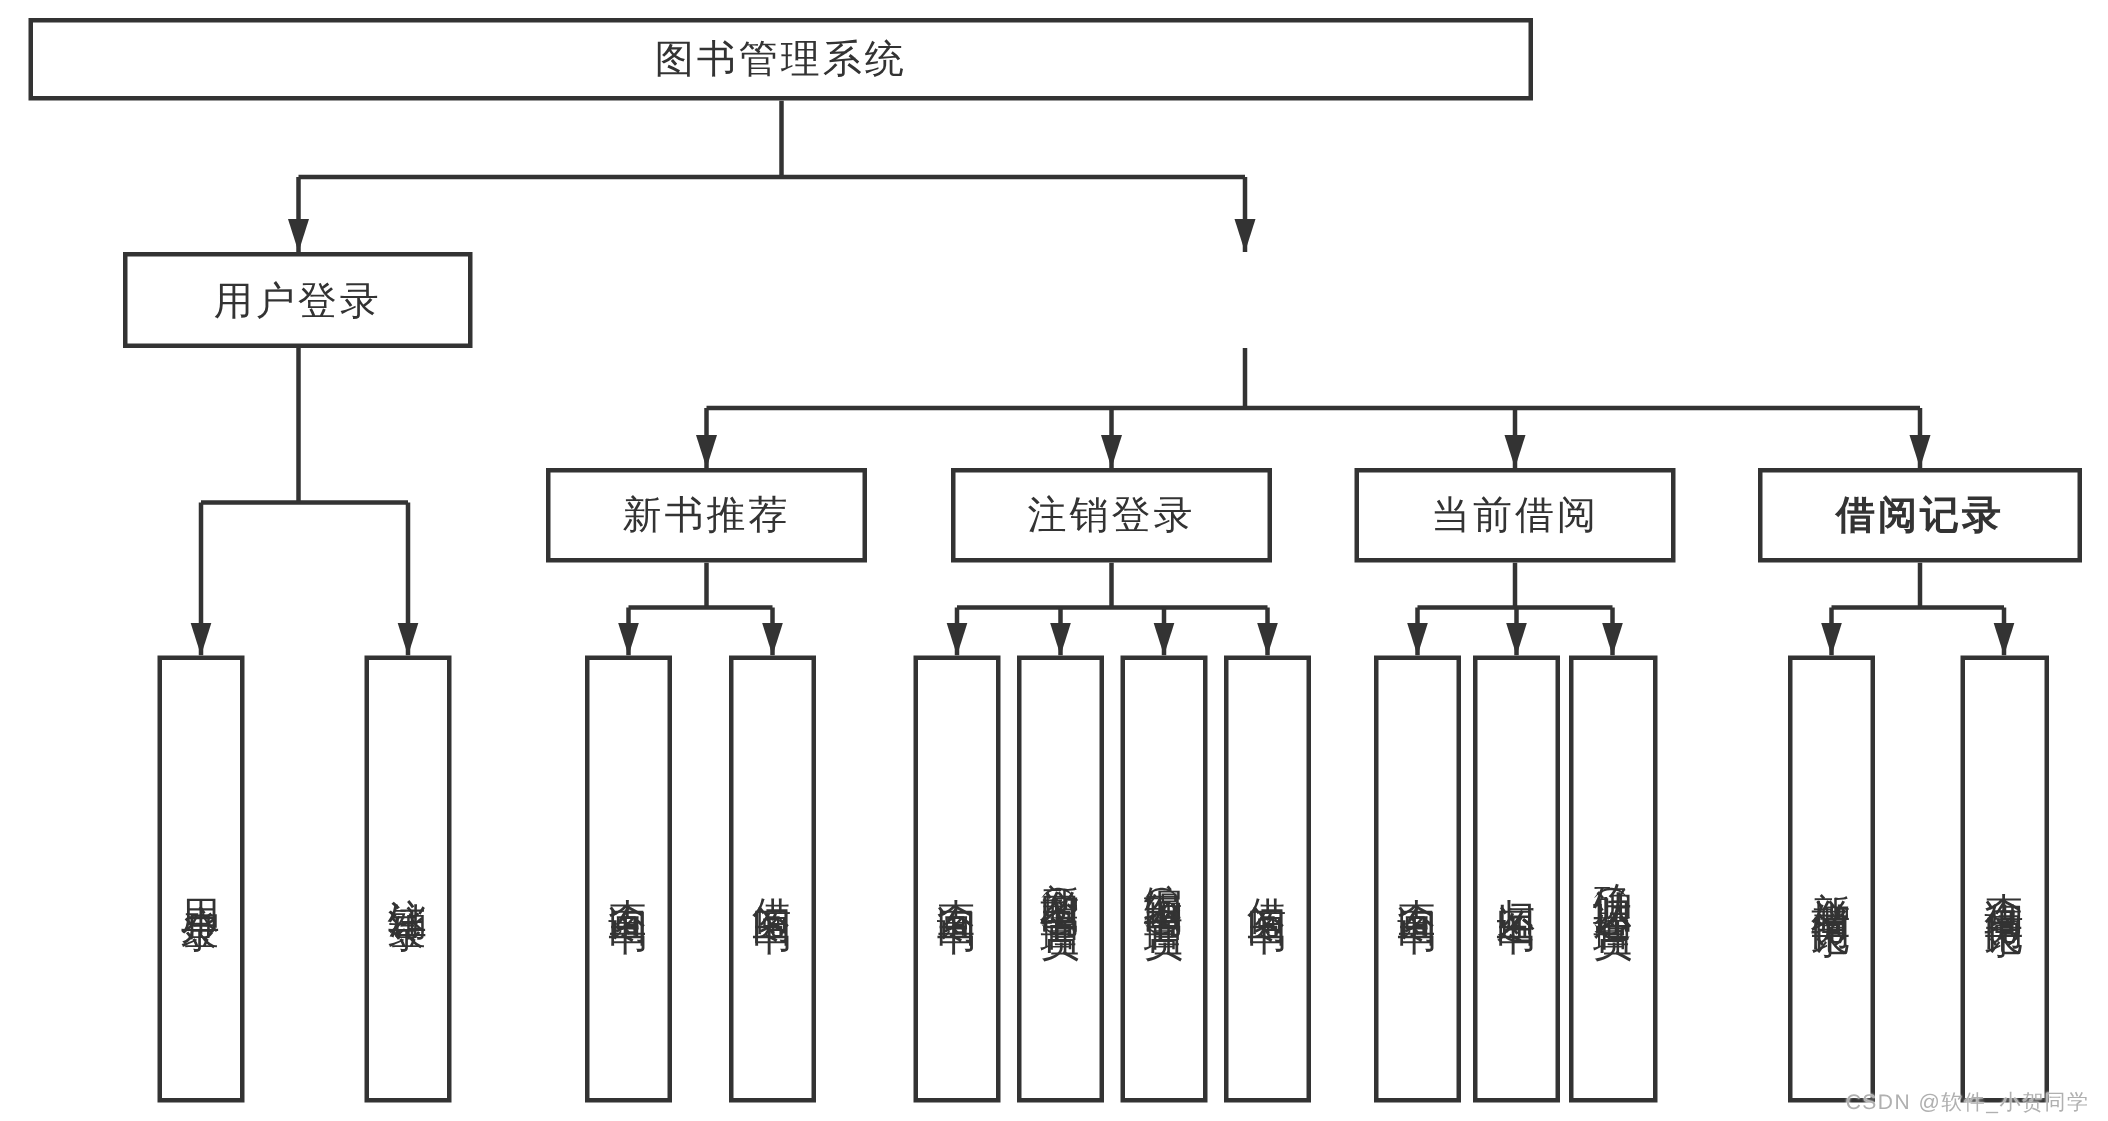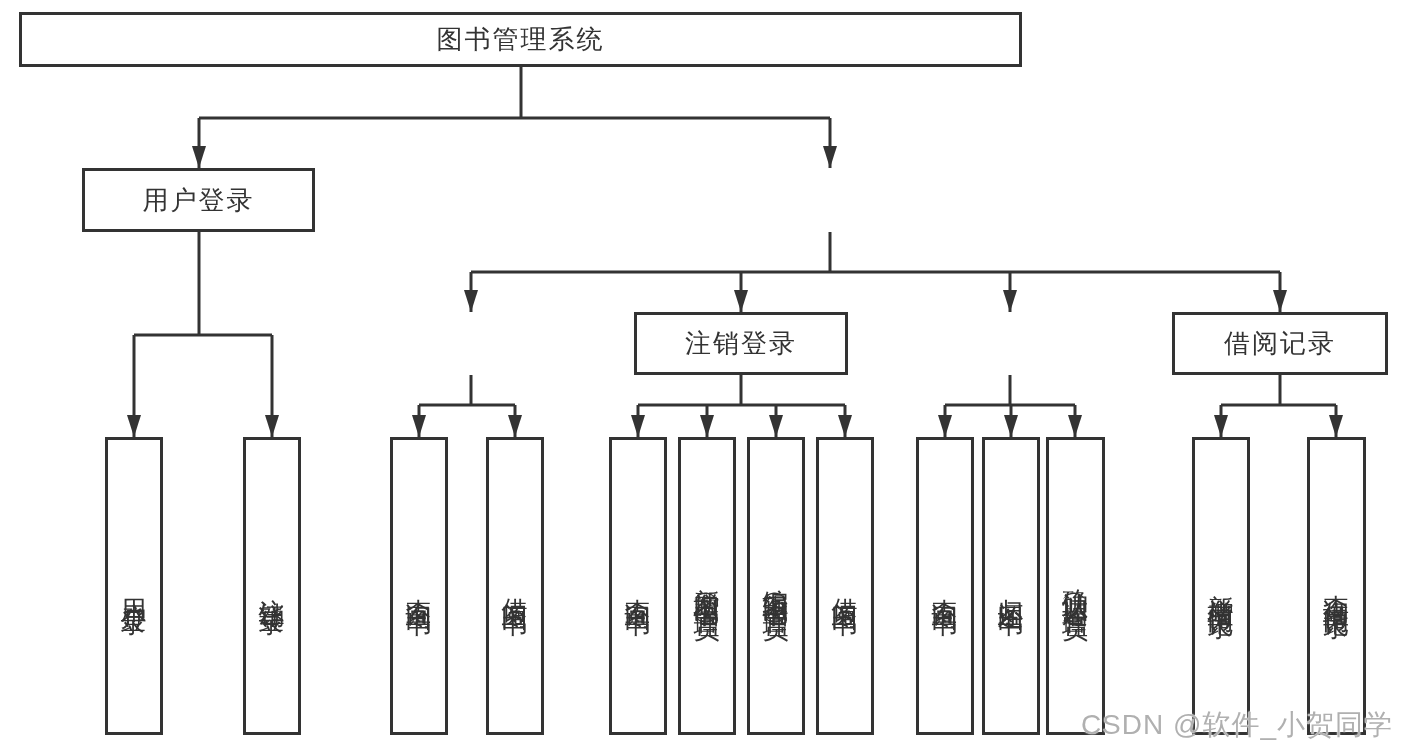--- a/index.html
+++ b/index.html
@@ -32,21 +32,21 @@
     text-orientation:mixed;
     font-size:26px;
     line-height:1;
     letter-spacing:4px;
     color:#333333;
     white-space:nowrap;
   }
   .watermark{
     position:absolute;
     right:12px;bottom:3px;
-    font-size:28px;
+    font-size:14px;
     letter-spacing:1px;
     color:#b0b0b0;
     text-shadow:0 0 2px #ffffff, 0 0 1px #ffffff;
     z-index:5;
     white-space:nowrap;
   }
 </style>
 </head>
 <body>
 
@@ -103,24 +103,30 @@
   </svg>
 
   <div class="node" style="left:19px;top:12px;width:1003px;height:55px;">
     <span class="hlabel">图书管理系统</span>
   </div>
 
   <div class="node" style="left:82px;top:168px;width:233px;height:64px;">
     <span class="hlabel">用户登录</span>
   </div>
 
+  <div class="node" style="left:364px;top:312px;width:214px;height:63px;">
+    <span class="hlabel">新书推荐</span>
+  </div>
   <div class="node" style="left:634px;top:312px;width:214px;height:63px;">
     <span class="hlabel">注销登录</span>
   </div>
-  <div class="node" style="left:1172px;top:312px;width:216px;height:63px;">
+  <div class="node" style="left:903px;top:312px;width:214px;height:63px;">
+    <span class="hlabel">当前借阅</span>
+  </div>
+  <div class="node" style="left:1172px;top:312px;width:216px;height:63px;font-weight:bold;">
     <span class="hlabel">借阅记录</span>
   </div>
 
   <div class="node leaf" style="left:105px;">
     <span class="vtext">用户登录</span>
   </div>
   <div class="node leaf" style="left:243px;">
     <span class="vtext">注销登录</span>
   </div>
 

